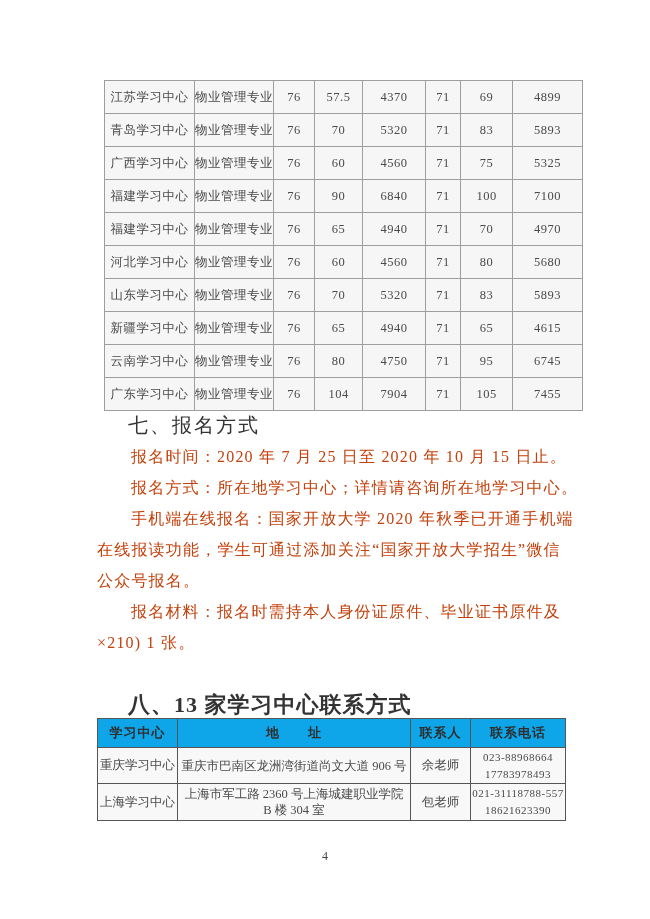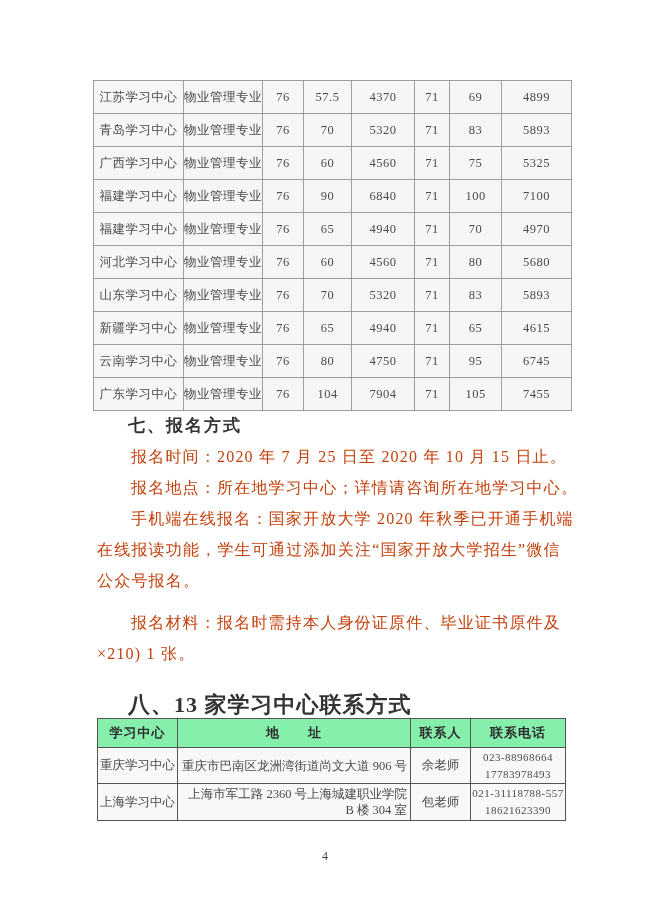--- a/index.html
+++ b/index.html
@@ -13,21 +13,21 @@
     width: 650px;
     height: 919px;
     background: #ffffff;
     overflow: hidden;
   }
 
   
   .fees-table {
     position: absolute;
     top: 80px;
-    left: 93px;
+    left: 104px;
     width: 478px;
     border-collapse: collapse;
     table-layout: fixed;
   }
   .fees-table td {
     border: 1px solid #9e9e9e;
     background: #f6f6f6;
     height: 33px;
     text-align: center;
     vertical-align: middle;
@@ -39,36 +39,36 @@
   }
 
   
   .sec7 {
     position: absolute;
     top: 410px;
     left: 97px;
     width: 477px;
   }
   .sec-title {
-    font-size: 17px;
-    font-weight: bold;
+    font-size: 20px;
+    font-weight: normal;
     color: #333333;
     line-height: 31px;
     padding-left: 31px;
     letter-spacing: 2px;
   }
   .body-line {
     font-size: 16px;
     line-height: 31px;
     letter-spacing: 1.2px;
     color: #c2410c;
     white-space: nowrap;
   }
   .body-line.indent { padding-left: 34px; }
-  .body-line.gap { margin-top: 11px; }
+  .body-line.gap { margin-top: 0; }
 
   .sec8-title {
     position: absolute;
     top: 689px;
     left: 97px;
     font-size: 22px;
     font-weight: bold;
     color: #333333;
     line-height: 31px;
     padding-left: 31px;
@@ -79,41 +79,41 @@
   .contacts-table {
     position: absolute;
     top: 718px;
     left: 97px;
     width: 468px;
     border-collapse: collapse;
     table-layout: fixed;
   }
   .contacts-table th {
     border: 1.5px solid #555555;
-    background: #86efac;
+    background: #0ea5e9;
     height: 29px;
     font-family: "Liberation Sans", "DejaVu Sans", sans-serif;
     font-size: 13px;
     font-weight: bold;
     color: #2e2e2e;
     text-align: center;
     vertical-align: middle;
     letter-spacing: 1px;
   }
   .contacts-table td {
     border: 1.5px solid #555555;
     background: #f8f8f8;
     height: 36px;
     font-size: 12.5px;
     color: #4a4a4a;
     text-align: center;
     vertical-align: middle;
   }
   .contacts-table td.c-address {
-    text-align: right;
+    text-align: center;
     padding: 2px 3px;
     line-height: 16px;
   }
   .contacts-table td.c-phone {
     font-size: 11px;
     line-height: 17px;
     letter-spacing: 0.5px;
   }
 
   .page-number {
@@ -243,21 +243,21 @@
           <td>105</td>
           <td>7455</td>
         </tr>
       </tbody>
   </table>
 
   <div class="sec7">
     <h2 class="sec-title">七、报名方式</h2>
     <div>
         <div class="body-line indent">报名时间：2020 年 7 月 25 日至 2020 年 10 月 15 日止。</div>
-        <div class="body-line indent">报名地点：所在地学习中心；详情请咨询所在地学习中心。</div>
+        <div class="body-line indent">报名方式：所在地学习中心；详情请咨询所在地学习中心。</div>
         <div class="body-line indent">手机端在线报名：国家开放大学 2020 年秋季已开通手机端</div>
         <div class="body-line">在线报读功能，学生可通过添加关注“国家开放大学招生”微信</div>
         <div class="body-line">公众号报名。</div>
         <div class="body-line indent gap">报名材料：报名时需持本人身份证原件、毕业证书原件及</div>
         <div class="body-line">×210) 1 张。</div>
       </div>
   </div>
 
   <h2 class="sec8-title">八、13 家学习中心联系方式</h2>
 

